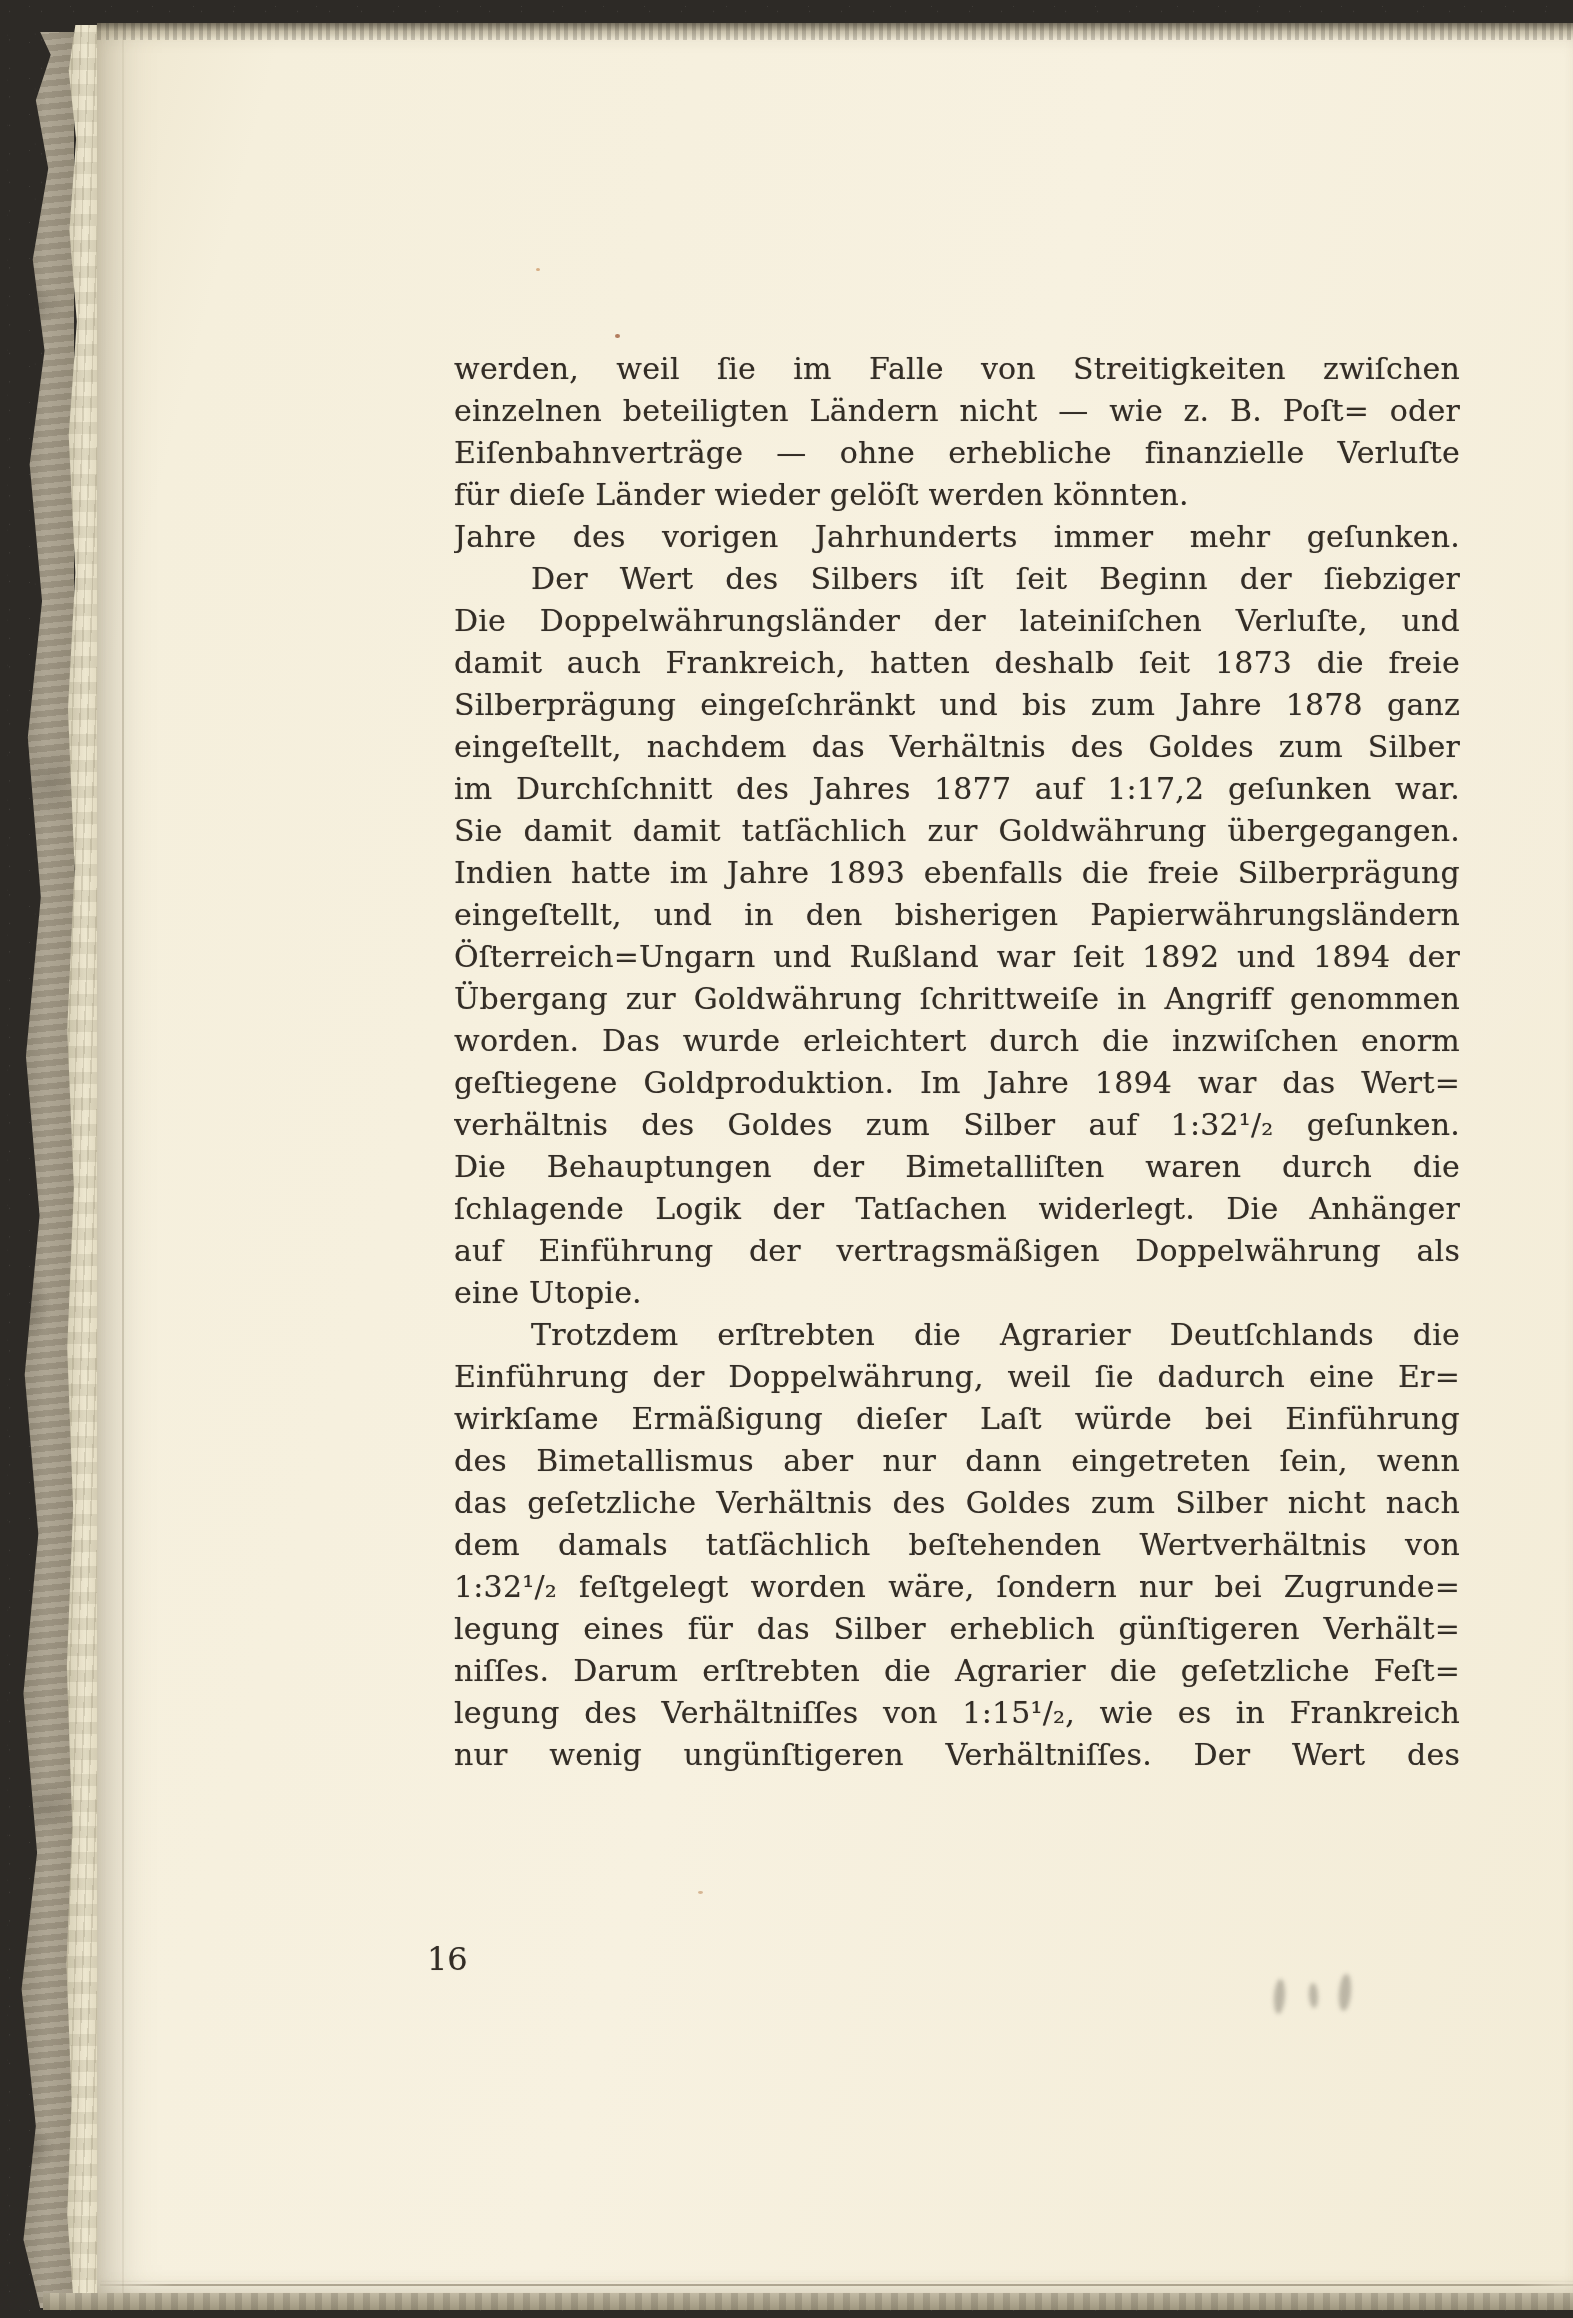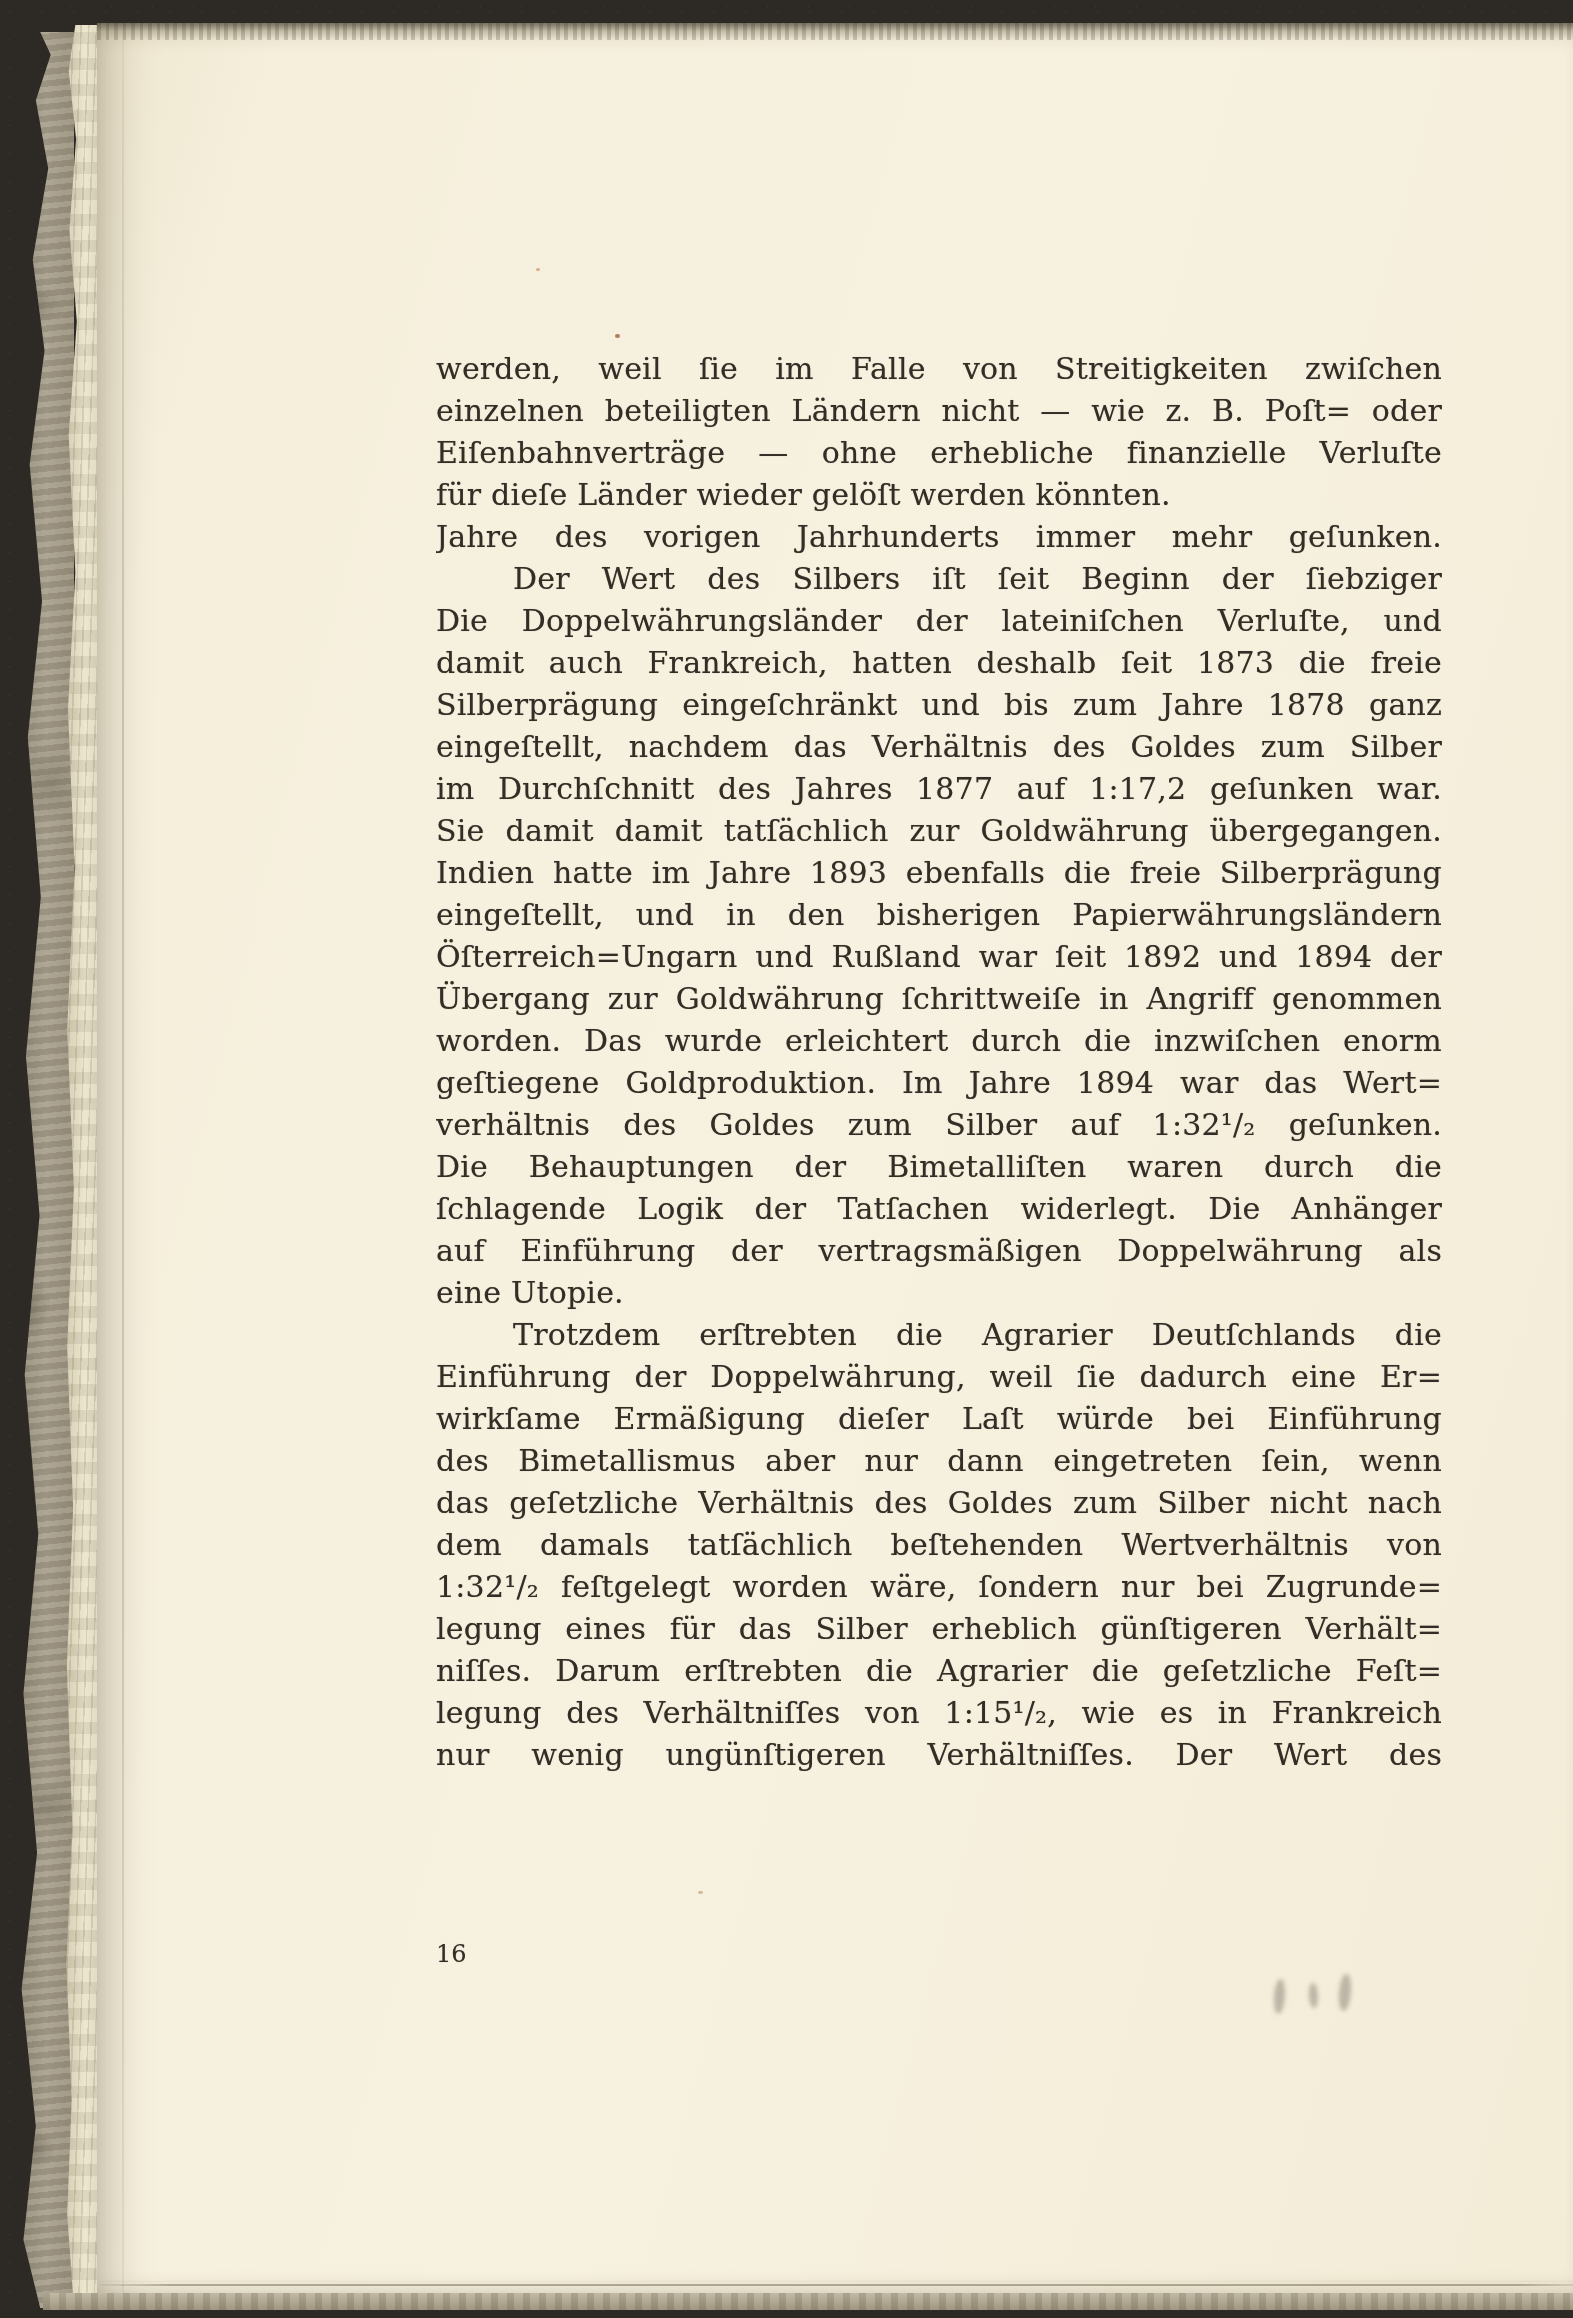--- a/index.html
+++ b/index.html
@@ -113,44 +113,44 @@
     right: 0;
     height: 17px;
     background:
       repeating-linear-gradient(90deg, rgba(70,64,53,.18) 0 7px, rgba(0,0,0,0) 7px 16px),
       linear-gradient(180deg, #c2baa4, #9f977f);
   }
 
   
   .text-block {
     position: absolute;
-    left: 339px;  
+    left: 357px;  
     top: 325px;   
     width: 1006px;
     font-size: 30px;
     line-height: 42px;
     letter-spacing: 0.2px;
     color: #332d26;
     text-shadow: 0 0 0.8px rgba(51,45,38,.45);
   }
   .line {
     height: 42px;
     overflow: hidden;
     text-align: justify;
     text-align-last: justify;
     text-justify: inter-word;
   }
   .line.end { text-align-last: left; }
   .line.indent { text-indent: 77px; }
 
   .page-number {
     position: absolute;
-    left: 339px;
+    left: 330px;
     top: 1917px;  
-    font-size: 24px;
+    font-size: 32px;
     color: #332d26;
     text-shadow: 0 0 0.8px rgba(51,45,38,.45);
   }
 
   
   .smudge {
     position: absolute;
     background: rgba(110,104,94,.42);
     border-radius: 50%;
     filter: blur(2.3px);

